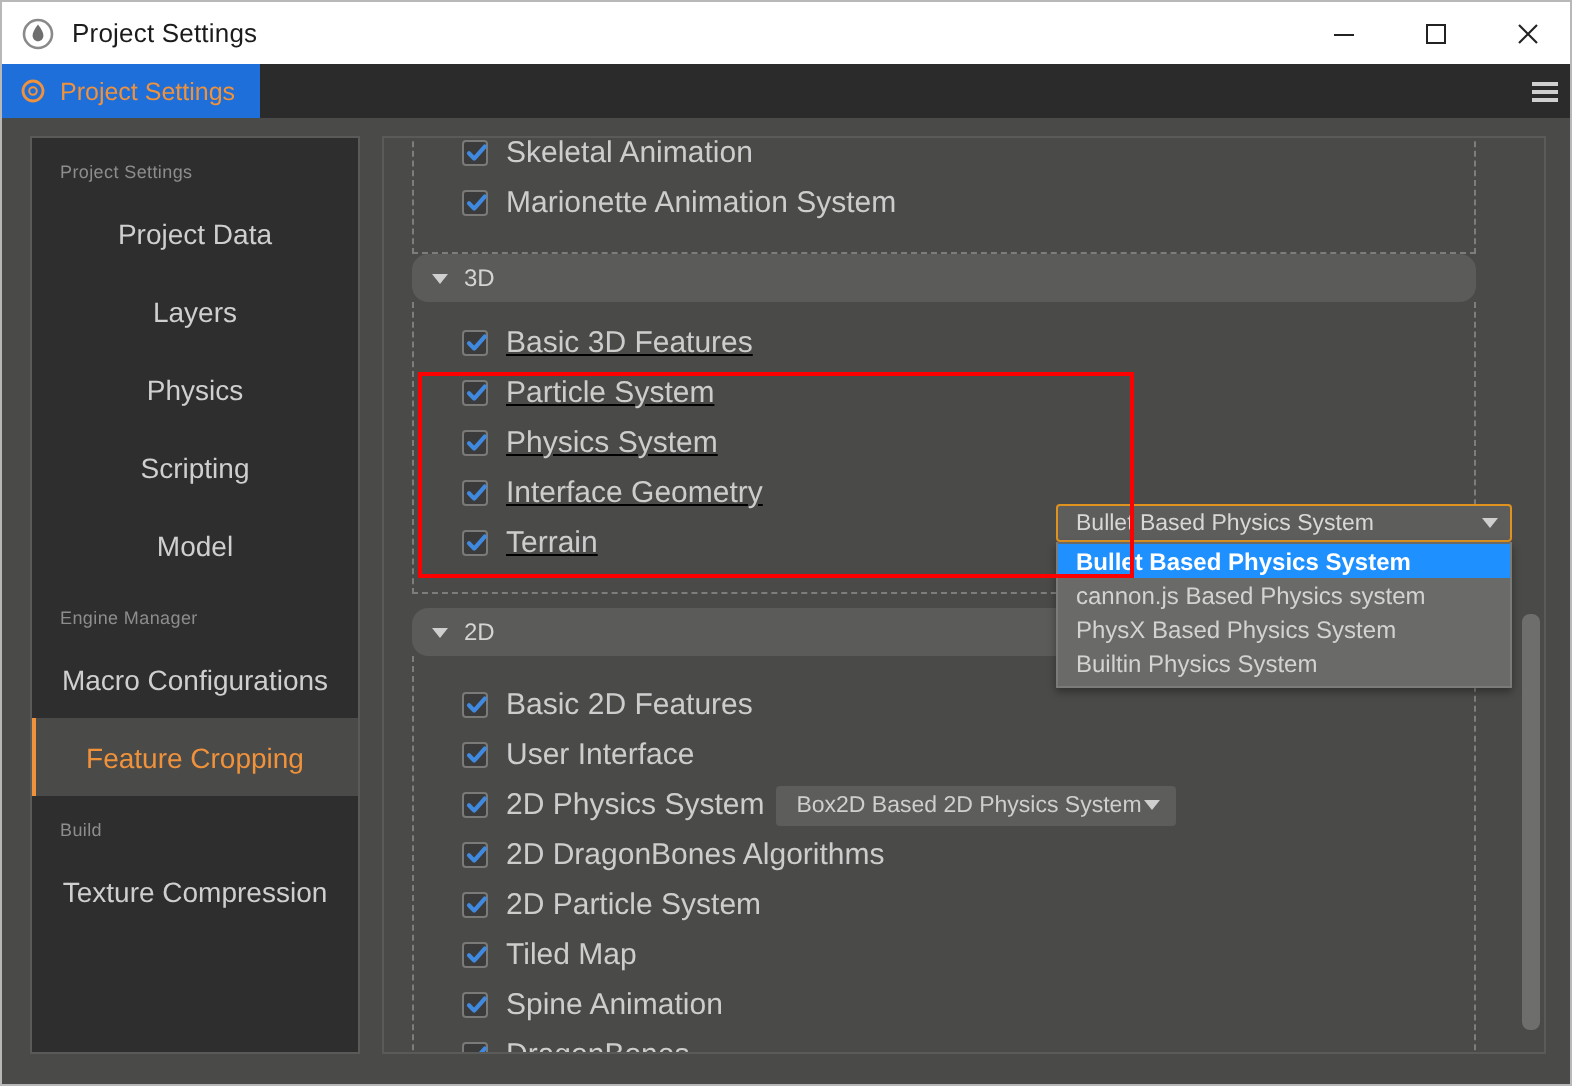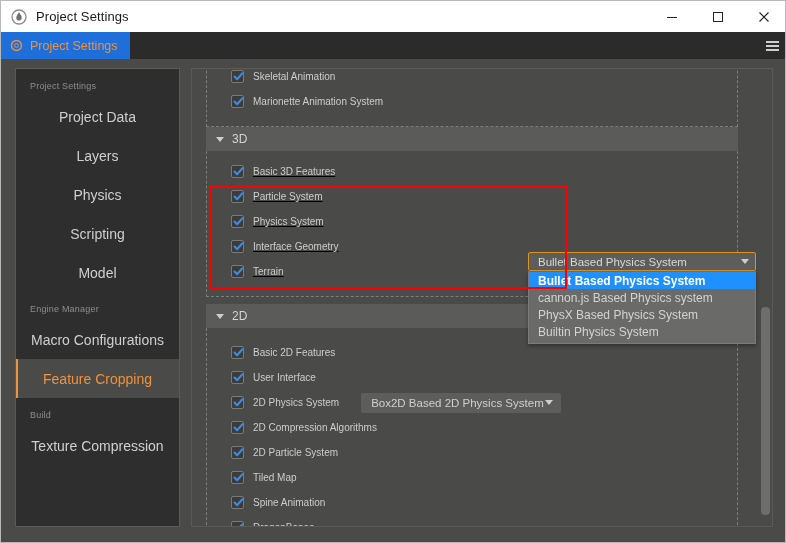--- a/index.html
+++ b/index.html
@@ -190,20 +190,21 @@
   }
 
   .group-header {
     height: 24px;
     background: #5b5b59;
     display: flex;
     align-items: center;
     padding-left: 10px;
     margin: 0 14px;
     box-sizing: border-box;
+    border-radius: 8px;
   }
   .caret {
     width: 0; height: 0;
     border-left: 4.5px solid transparent;
     border-right: 4.5px solid transparent;
     border-top: 5px solid #cfcfcf;
     margin-right: 8px;
   }
   .group-title {
     font-size: 12px;
@@ -225,29 +226,29 @@
     border-radius: 2px;
     box-sizing: border-box;
     position: relative;
     flex: 0 0 auto;
   }
   .cb svg {
     position: absolute;
     left: 0px; top: -1px;
   }
   .row-label {
-    font-size: 10px;
+    font-size: 15px;
     color: #cdcdcd;
     margin-left: 9px;
     white-space: nowrap;
   }
 
   
   .select-flat {
-    margin-left: 22px;
+    margin-left: 6px;
     height: 20px;
     min-width: 200px;
     background: #5d5d5b;
     border-radius: 2px;
     display: flex;
     align-items: center;
     padding: 0 8px 0 10px;
     box-sizing: border-box;
   }
   .select-flat .sel-text {
@@ -529,21 +530,21 @@
                 <span class="sel-text">Box2D Based 2D Physics System</span>
                 <span class="sel-arrow"></span>
               </span>
             </div>
             <div class="row">
               <span class="cb">
                 <svg width="13" height="13" viewBox="0 0 13 13">
                     <path d="M2.5 6.6 L5.1 9.3 L10.4 3.3" fill="none" stroke="#3f8ae0" stroke-width="2.1" stroke-linecap="round" stroke-linejoin="round"></path>
                   </svg>
               </span>
-              <span class="row-label">2D Compression Algorithms</span>
+              <span class="row-label">2D DragonBones Algorithms</span>
             </div>
             <div class="row">
               <span class="cb">
                 <svg width="13" height="13" viewBox="0 0 13 13">
                     <path d="M2.5 6.6 L5.1 9.3 L10.4 3.3" fill="none" stroke="#3f8ae0" stroke-width="2.1" stroke-linecap="round" stroke-linejoin="round"></path>
                   </svg>
               </span>
               <span class="row-label">2D Particle System</span>
             </div>
             <div class="row">

